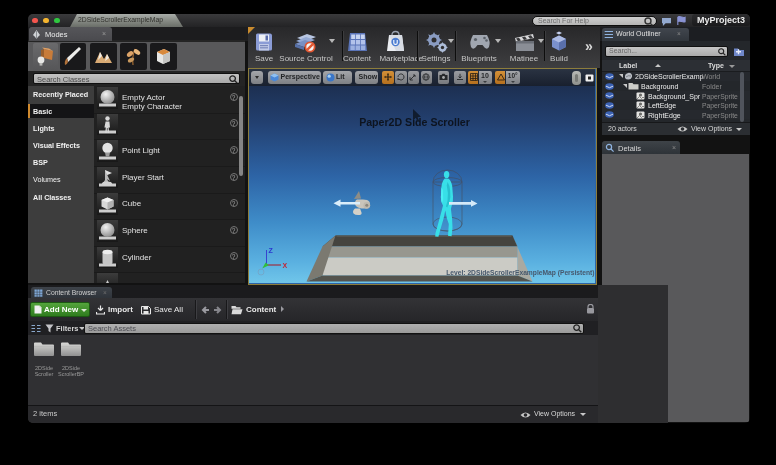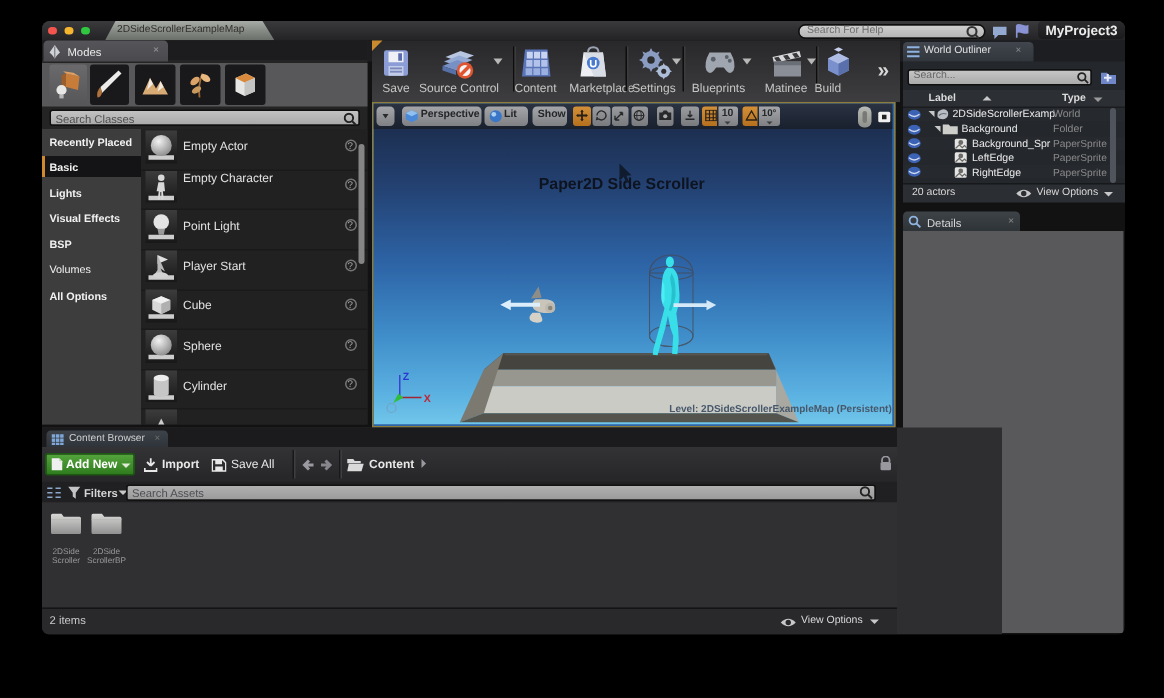--- a/index.html
+++ b/index.html
@@ -83,21 +83,21 @@
 
   <div class="a" style="left:0;top:59px;width:66px;height:197px;background:#3d3d3d"></div>
   <div class="a" style="left:0;top:76.5px;width:66px;height:14.5px;background:#141416"></div>
   <div class="a" style="left:0;top:76.5px;width:2px;height:14.5px;background:#d08a2e"></div>
   <div class="a tx" style="left:5px;top:63px;font-size:7.2px;font-weight:bold;color:#f2f2f2">Recently Placed</div>
   <div class="a tx" style="left:5px;top:79.5px;font-size:7.2px;font-weight:bold;color:#f2f2f2">Basic</div>
   <div class="a tx" style="left:5px;top:97px;font-size:7.2px;font-weight:bold;color:#f2f2f2">Lights</div>
   <div class="a tx" style="left:5px;top:114px;font-size:7.2px;font-weight:bold;color:#f2f2f2">Visual Effects</div>
   <div class="a tx" style="left:5px;top:131px;font-size:7.2px;font-weight:bold;color:#f2f2f2">BSP</div>
   <div class="a tx" style="left:5px;top:148px;font-size:7.2px;font-weight:normal;color:#f2f2f2">Volumes</div>
-  <div class="a tx" style="left:5px;top:165.5px;font-size:7.2px;font-weight:bold;color:#f2f2f2">All Options</div>
+  <div class="a tx" style="left:5px;top:165.5px;font-size:7.2px;font-weight:bold;color:#f2f2f2">All Classes</div>
 
   <div class="a" style="left:66px;top:59px;width:151px;height:197px;background:#212121;overflow:hidden" id="items">
         <div class="a" style="left:0;top:26.8px;width:151px;height:1px;background:#1a1a1a"></div>
         <div class="a" style="left:0;top:53.4px;width:151px;height:1px;background:#1a1a1a"></div>
         <div class="a" style="left:0;top:80px;width:151px;height:1px;background:#1a1a1a"></div>
         <div class="a" style="left:0;top:106.6px;width:151px;height:1px;background:#1a1a1a"></div>
         <div class="a" style="left:0;top:133.2px;width:151px;height:1px;background:#1a1a1a"></div>
         <div class="a" style="left:0;top:159.8px;width:151px;height:1px;background:#1a1a1a"></div>
         <div class="a" style="left:0;top:186.4px;width:151px;height:1px;background:#1a1a1a"></div>
     <div class="a" style="left:2.5px;top:1px;width:21px;height:21.5px;background:linear-gradient(#3c3c3c,#181818)"><svg width="21" height="21.5">
@@ -109,21 +109,21 @@
             </defs>
             <rect x="2" y="16.5" width="17" height="3" fill="#cdcdcd"></rect>
             <circle cx="10.5" cy="10" r="7" fill="url(#sg)"></circle>
           </svg></div>
     <div class="a tx" style="left:28px;top:7px;font-size:8px;color:#e2e2e2">Empty Actor</div>
     <div class="a" style="left:2.5px;top:27.6px;width:21px;height:21.5px;background:linear-gradient(#3c3c3c,#181818)"><svg width="21" height="21.5">
             <rect x="2" y="16.5" width="17" height="3" fill="#cdcdcd"></rect>
             <circle cx="10.5" cy="4.5" r="2.2" fill="#d8d8d8"></circle>
             <path d="M8.6,7.5 h3.8 l0.6,6 h-1.4 l0.6,5.5 h-1.6 l-0.1,-5 h-0.6 l-0.1,5 h-1.6 l0.6,-5.5 h-1.4 Z" fill="#d8d8d8"></path>
           </svg></div>
-    <div class="a tx" style="left:28px;top:28px;font-size:8px;color:#e2e2e2">Empty Character</div>
+    <div class="a tx" style="left:28px;top:16px;font-size:8px;color:#e2e2e2">Empty Character</div>
     <div class="a" style="left:2.5px;top:54.2px;width:21px;height:21.5px;background:linear-gradient(#3c3c3c,#181818)"><svg width="21" height="21.5">
             <rect x="2" y="16.5" width="17" height="3" fill="#cdcdcd"></rect>
             <circle cx="10.5" cy="8" r="5.2" fill="#e4e4e4"></circle>
             <path d="M8,12.5 h5 l-0.8,4 h-3.4 Z" fill="#9a9a9a"></path>
           </svg></div>
     <div class="a tx" style="left:28px;top:60.2px;font-size:8px;color:#e2e2e2">Point Light</div>
     <div class="a" style="left:2.5px;top:80.8px;width:21px;height:21.5px;background:linear-gradient(#3c3c3c,#181818)"><svg width="21" height="21.5">
             <rect x="2" y="16.5" width="17" height="3" fill="#cdcdcd"></rect>
             <path d="M8,3 L15,6 L8,9 Z" fill="#e0e0e0"></path>
             <path d="M8,3 L8,13 L6,16 L12,16 L10,12 L13,14 Z" fill="#b8b8b8"></path>
@@ -242,21 +242,21 @@
   <div class="a tx" style="left:256px;top:27px;width:40px;text-align:center;font-size:8px;color:#c6c6c6">Matinee</div>
   <div class="a" style="left:290px;top:12px;width:0;height:0;border-left:3.5px solid transparent;border-right:3.5px solid transparent;border-top:4.5px solid #b8b8b8"></div>
   <div class="a" style="left:296px;top:4px;width:1px;height:30px;background:#0d0d0d"></div>
   <div class="a" style="left:297px;top:4px;width:1px;height:30px;background:#3c3c3e"></div>
   <svg class="a" style="left:300px;top:3px" width="23" height="24" viewBox="0 0 23 24">
         <path d="M4,9 L11,5.5 L18,9 L18,17 L11,20.5 L4,17 Z" fill="#7a90cc"></path>
         <path d="M4,9 L11,12.5 L18,9 L11,5.5 Z" fill="#aebce4"></path>
         <path d="M11,12.5 L18,9 L18,17 L11,20.5 Z" fill="#5a70ac"></path>
         <path d="M11,1.5 L14,3 L11,4.5 L8,3 Z" fill="#c6d0ee"></path>
       </svg>
-  <div class="a tx" style="left:295px;top:27px;width:32px;font-size:8px;color:#c6c6c6">Build</div>
+  <div class="a tx" style="left:295px;top:27px;width:32px;text-align:center;font-size:8px;color:#c6c6c6">Build</div>
   <div class="a tx" style="left:337px;top:11px;font-size:14px;color:#d8d8d8;font-weight:bold">»</div>
 </div>
 
 <div id="vp" class="a" style="left:220px;top:54px;width:349px;height:217px;border:1.5px solid #8d7d3c;background:#2d64a6;overflow:hidden">
 <svg class="a" style="left:0;top:0" width="346" height="214" viewBox="0 0 346 214">
   <defs>
     <linearGradient id="sky" x1="0" y1="0" x2="0" y2="1">
       <stop offset="0" stop-color="#1a2843"></stop>
             <stop offset="0.25" stop-color="#234070"></stop>
             <stop offset="0.5" stop-color="#2d64a6"></stop>

